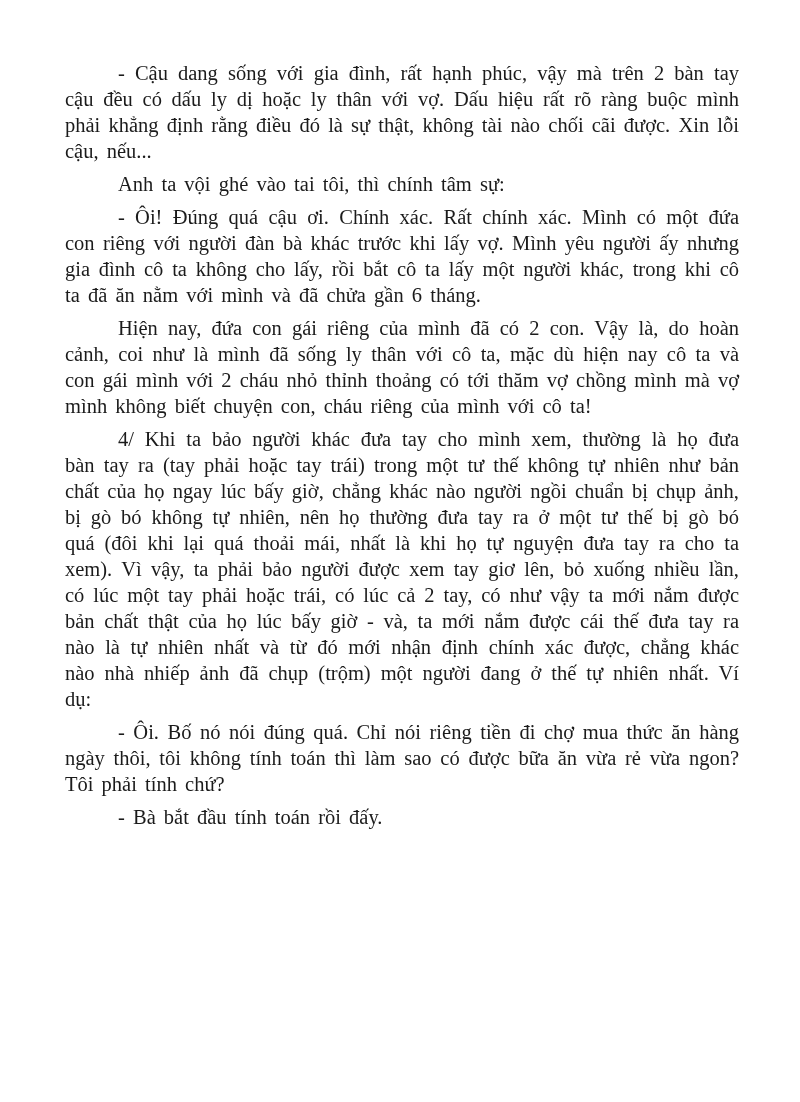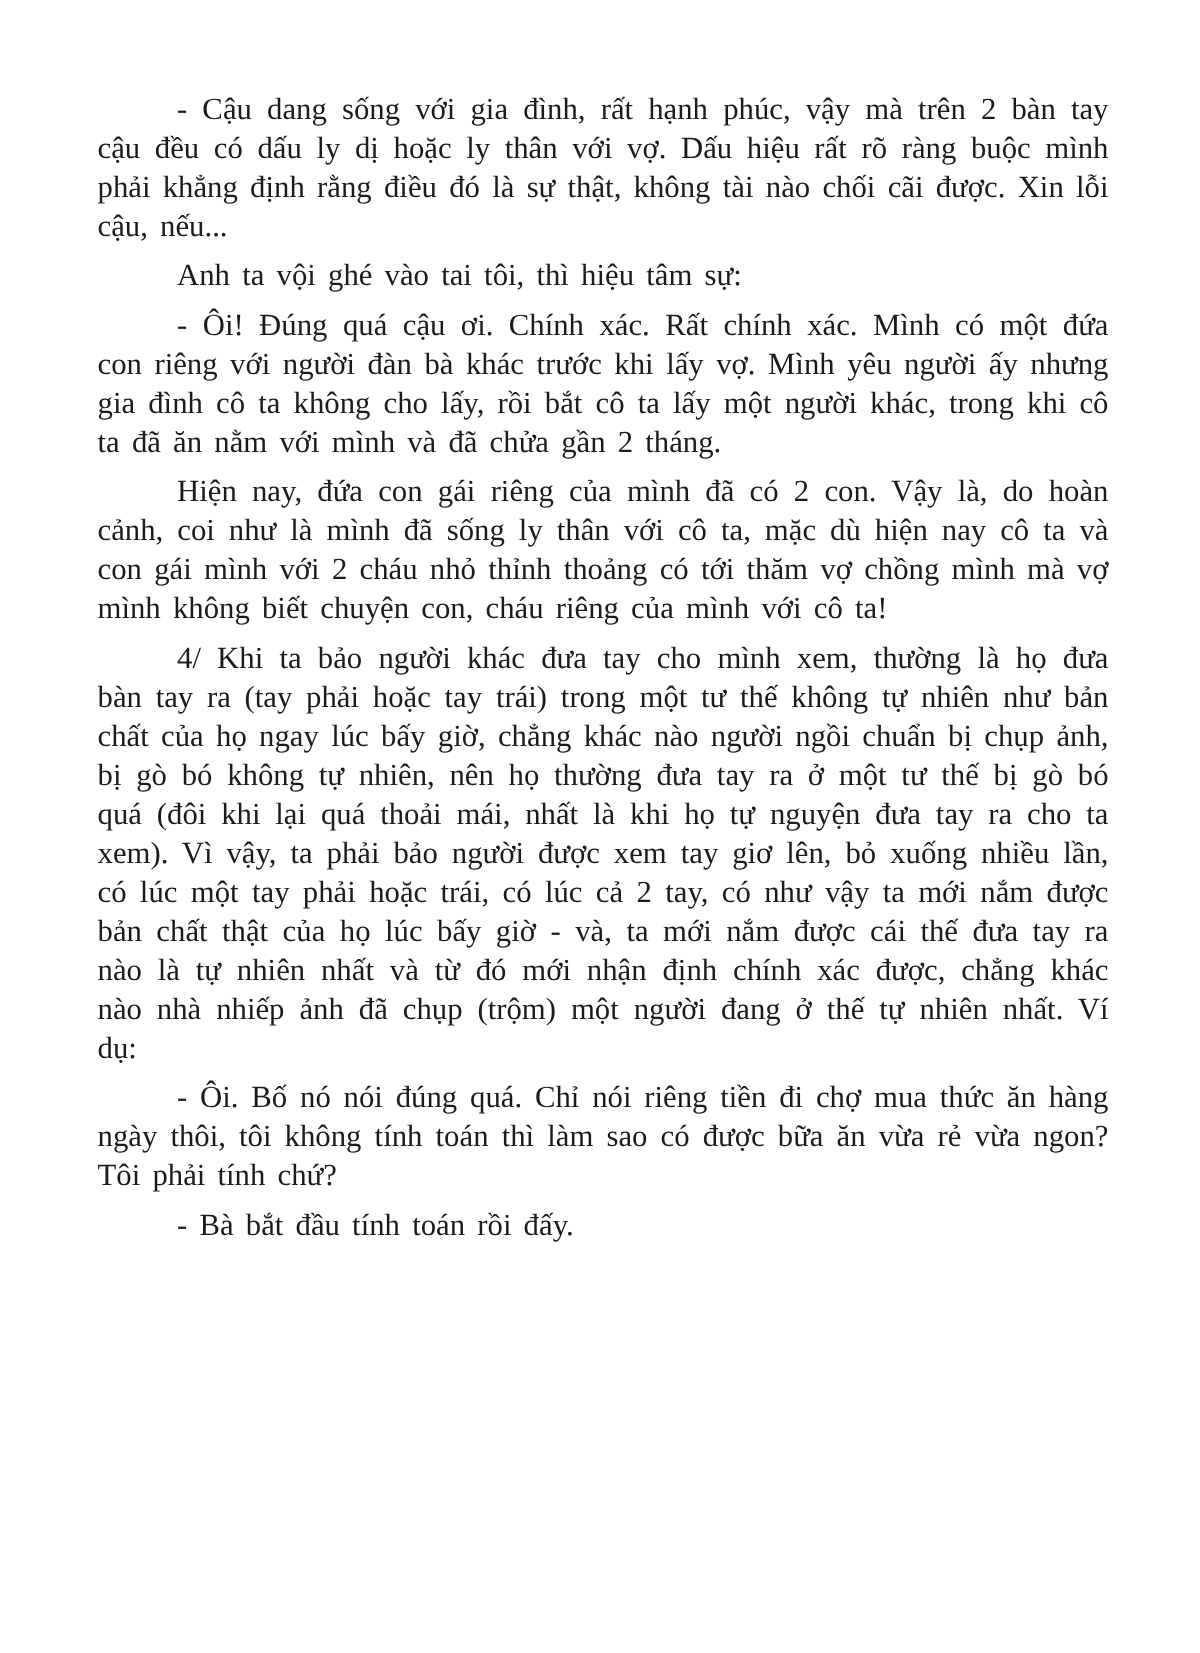--- a/index.html
+++ b/index.html
@@ -74,22 +74,22 @@
     z-index: 4;
   }
 </style>
 </head>
 <body>
 
 <div class="page">
 
   <div class="text-column">
     <p>- Cậu dang sống với gia đình, rất hạnh phúc, vậy mà trên 2 bàn tay cậu đều có dấu ly dị hoặc ly thân với vợ. Dấu hiệu rất rõ ràng buộc mình phải khẳng định rằng điều đó là sự thật, không tài nào chối cãi được. Xin lỗi cậu, nếu...</p>
-    <p>Anh ta vội ghé vào tai tôi, thì hiệu tâm sự:</p>
-    <p>- Ôi! Đúng quá cậu ơi. Chính xác. Rất chính xác. Mình có một đứa con riêng với người đàn bà khác trước khi lấy vợ. Mình yêu người ấy nhưng gia đình cô ta không cho lấy, rồi bắt cô ta lấy một người khác, trong khi cô ta đã ăn nằm với mình và đã chửa gần 2 tháng.</p>
+    <p>Anh ta vội ghé vào tai tôi, thì chính tâm sự:</p>
+    <p>- Ôi! Đúng quá cậu ơi. Chính xác. Rất chính xác. Mình có một đứa con riêng với người đàn bà khác trước khi lấy vợ. Mình yêu người ấy nhưng gia đình cô ta không cho lấy, rồi bắt cô ta lấy một người khác, trong khi cô ta đã ăn nằm với mình và đã chửa gần 6 tháng.</p>
     <p>Hiện nay, đứa con gái riêng của mình đã có 2 con. Vậy là, do hoàn cảnh, coi như là mình đã sống ly thân với cô ta, mặc dù hiện nay cô ta và con gái mình với 2 cháu nhỏ thỉnh thoảng có tới thăm vợ chồng mình mà vợ mình không biết chuyện con, cháu riêng của mình với cô ta!</p>
     <p><span>4/ Khi ta bảo người khác đưa tay cho mình xem, thường là họ đưa bàn tay ra (tay phải hoặc tay trái) trong một tư thế không tự nhiên như bản chất của họ ngay lúc bấy giờ, chẳng khác nào người ngồi chuẩn bị chụp ảnh, bị gò bó không tự nhiên, nên họ thường đưa tay ra ở một tư thế bị gò bó quá (đôi khi lại quá thoải mái, nhất là khi họ tự nguyện đưa tay ra cho ta xem). Vì vậy, ta phải bảo người được xem tay giơ lên, bỏ xuống nhiều lần, có lúc một tay phải hoặc trái, có lúc cả 2 tay, có như vậy ta mới nắm được bản chất thật của họ lúc bấy giờ - và, ta mới nắm được </span><span class="it">cái thế đưa tay ra</span><span> nào là tự nhiên nhất và từ đó mới nhận định chính xác được, chẳng khác nào nhà nhiếp ảnh đã chụp (trộm) một người đang ở thế tự nhiên nhất. Ví dụ:</span></p>
     <p>- Ôi. Bố nó nói đúng quá. Chỉ nói riêng tiền đi chợ mua thức ăn hàng ngày thôi, tôi không tính toán thì làm sao có được bữa ăn vừa rẻ vừa ngon? Tôi phải tính chứ?</p>
     <p>- Bà bắt đầu tính toán rồi đấy.</p>
   </div>
 
   <div class="logo-box">
     <svg width="33" height="33" viewBox="0 0 100 100">
       <g transform="rotate(-18 50 50)">
         <circle cx="50" cy="50" r="48" fill="#ffffff" stroke="#1a1a1a" stroke-width="2"></circle>

